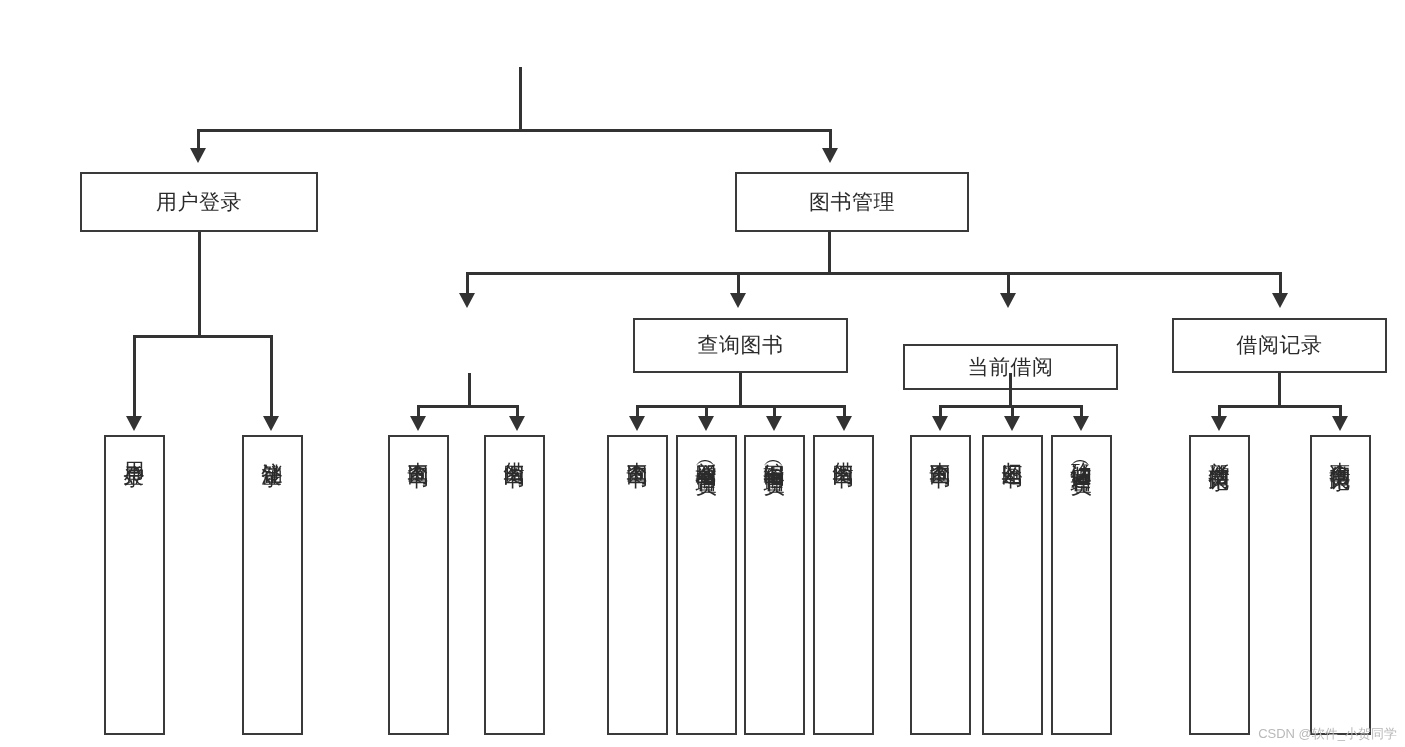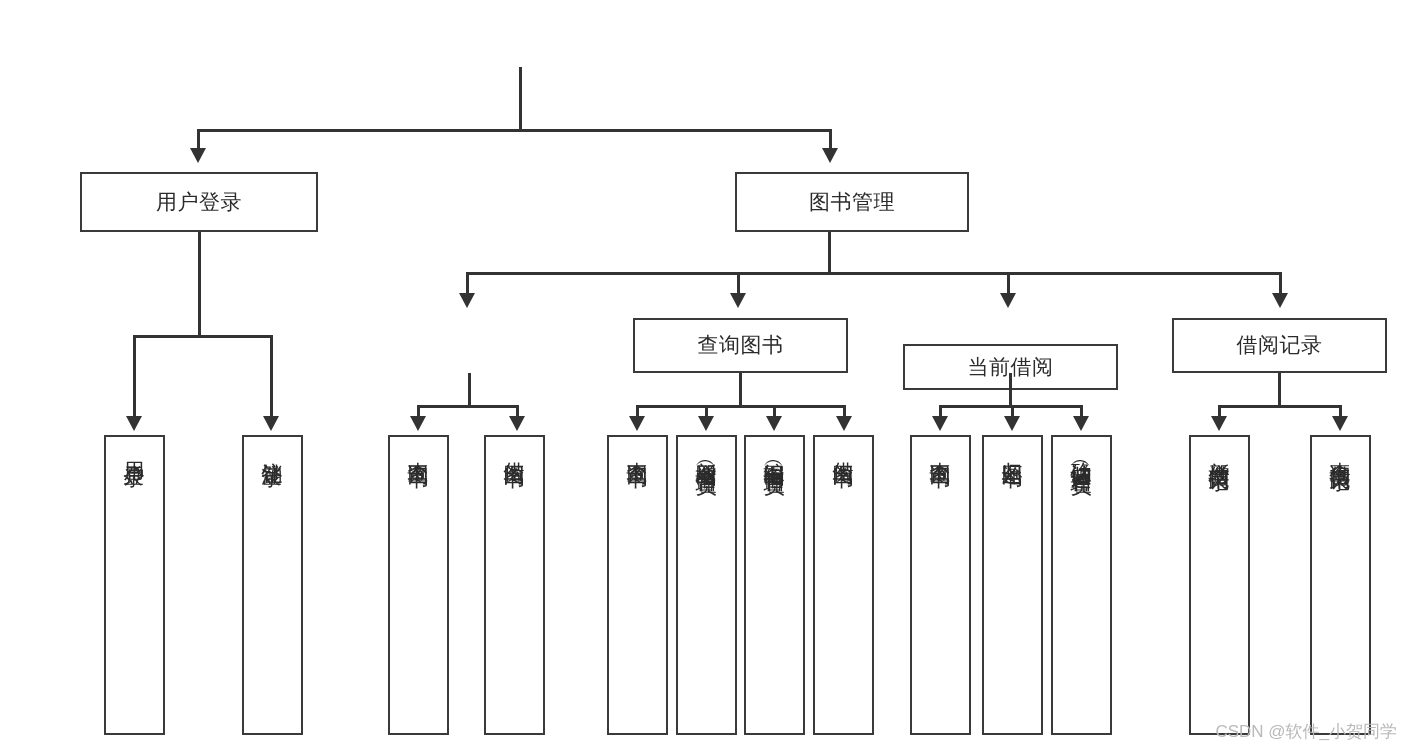--- a/index.html
+++ b/index.html
@@ -64,21 +64,21 @@
     width: 0;
     height: 0;
     border-left: 8px solid transparent;
     border-right: 8px solid transparent;
     border-top: 15px solid #333333;
   }
   .watermark {
     position: absolute;
     right: 8px;
     bottom: 4px;
-    font-size: 17px;
+    font-size: 13px;
     color: #b9b9b9;
     white-space: nowrap;
     user-select: none;
   }
 </style>
 </head>
 <body>
 
 <div id="canvas">
 

